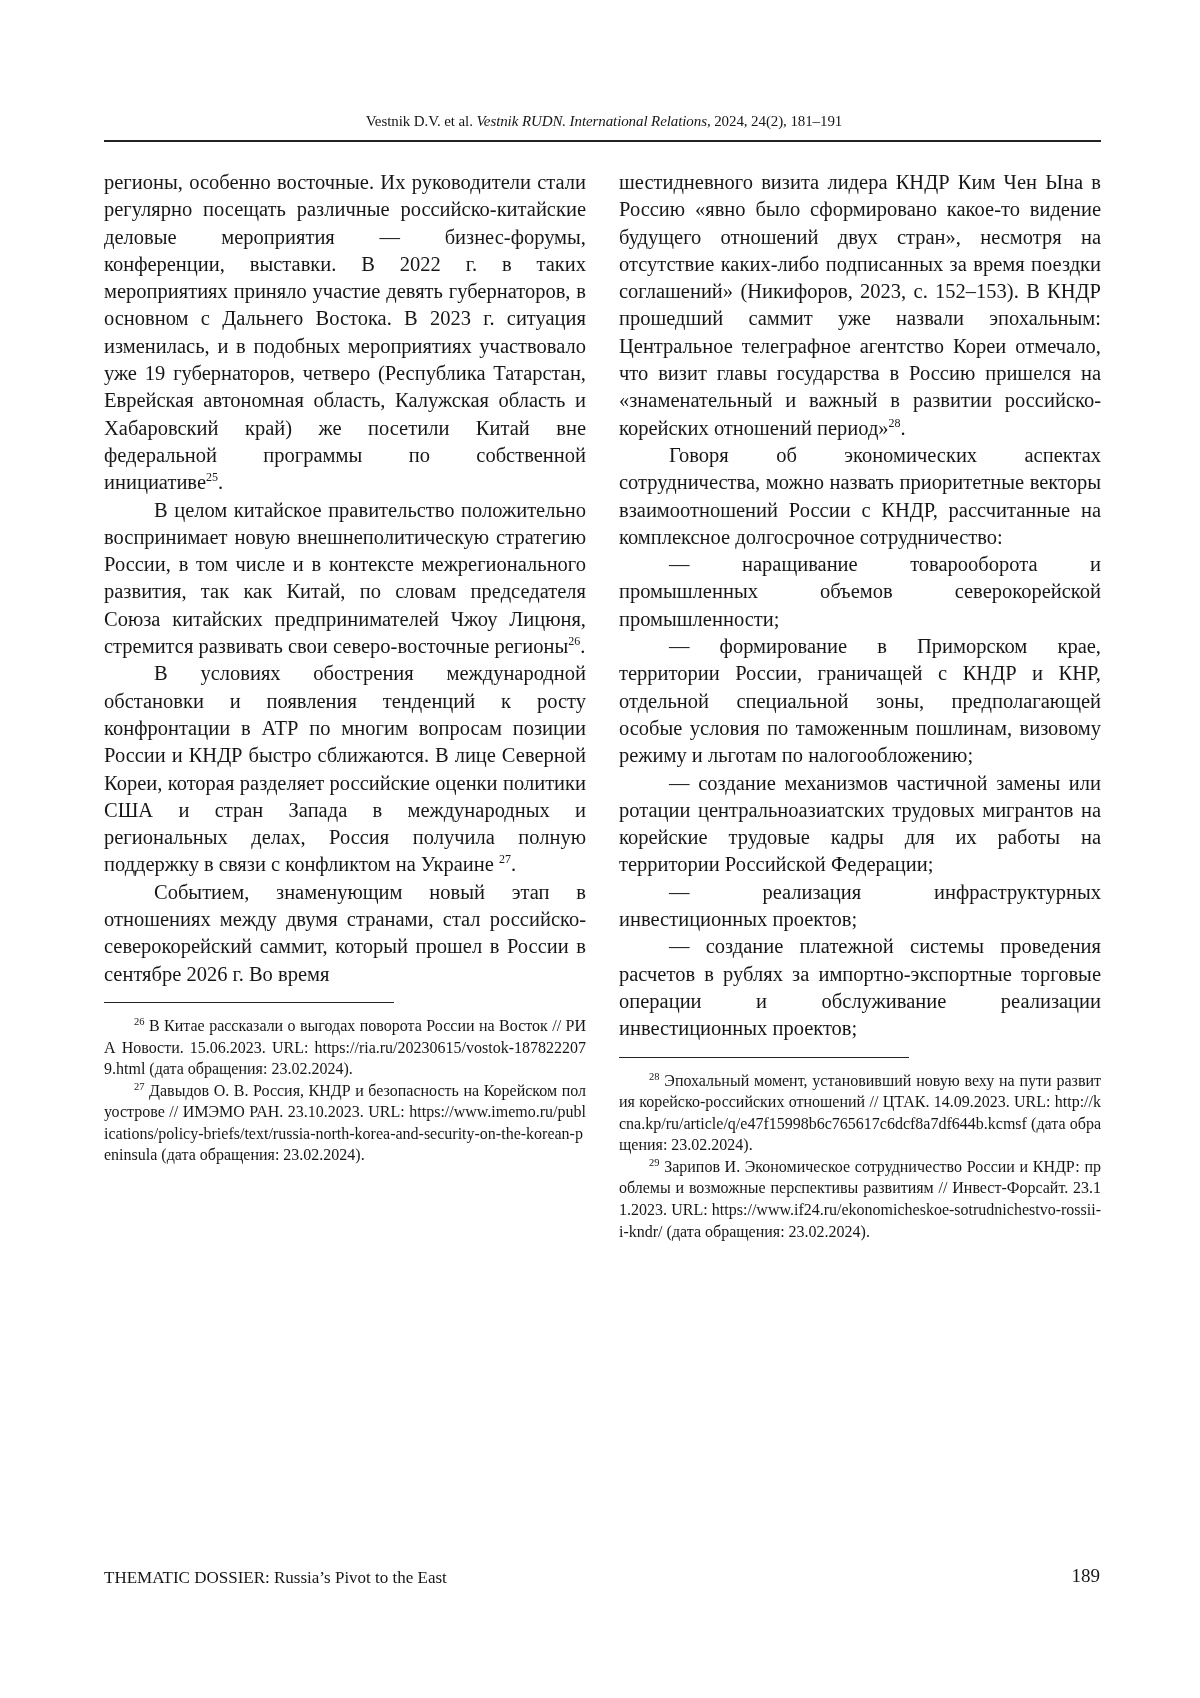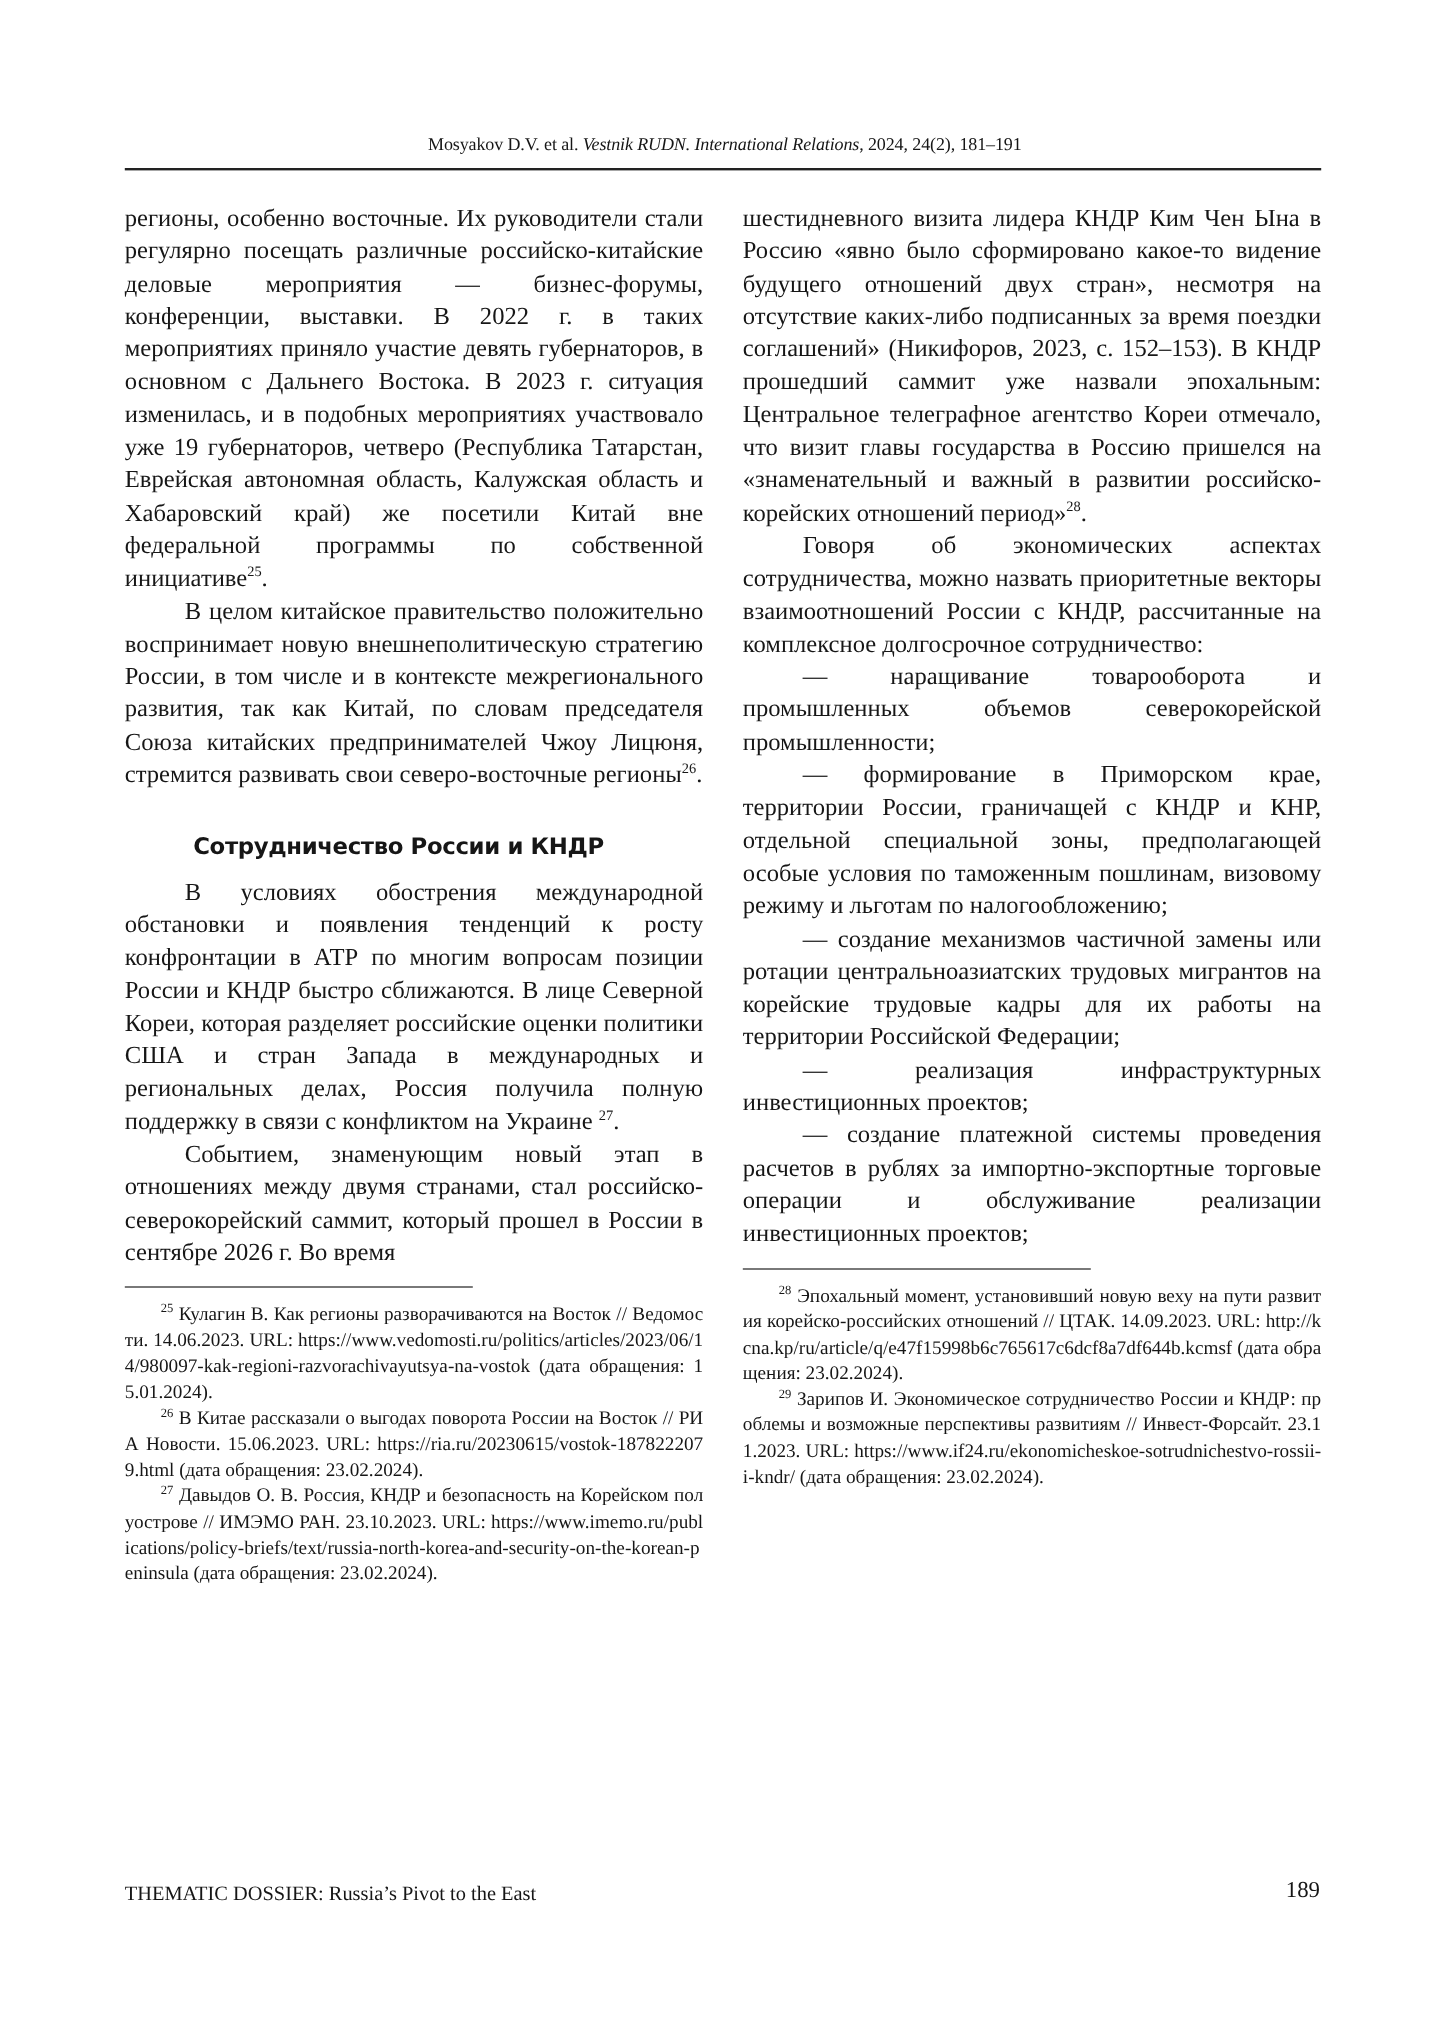--- a/index.html
+++ b/index.html
@@ -20,37 +20,35 @@
   .footnotes p { margin: 0; text-indent: 30px; }
   .footnotes sup { font-size: 10.5px; }
   .running-foot { position: absolute; left: 104px; top: 1568px; font-size: 17px; }
   .page-num { position: absolute; right: 100px; top: 1565px; font-size: 19px; }
   .url { word-break: break-all; }
 </style>
 </head>
 <body>
 
 <div class="running-head">
-  <span>Mosyakov D.V. et al.</span>
+  <span>Vestnik D.V. et al.</span>
   <i>Vestnik RUDN. International Relations</i><span>, 2024, 24(2), 181–191</span>
 </div>
 <div class="head-rule"></div>
 
 <div class="col col-left">
   <p><span>регионы, особенно восточные. Их руководители стали регулярно посещать различные российско-китайские деловые мероприятия — бизнес-форумы, конференции, выставки. В 2022 г. в таких мероприятиях приняло участие девять губернаторов, в основном с Дальнего Востока. В 2023 г. ситуация изменилась, и в подобных мероприятиях участвовало уже 19 губернаторов, четверо (Республика Татарстан, Еврейская автономная область, Калужская область и Хабаровский край) же посетили Китай вне федеральной программы по собственной инициативе</span><sup>25</sup><span>.</span></p>
   <p class="ind"><span>В целом китайское правительство положительно воспринимает новую внешнеполитическую стратегию России, в том числе и в контексте межрегионального развития, так как Китай, по словам председателя Союза китайских предпринимателей Чжоу Лицюня, стремится развивать свои северо-восточные регионы</span><sup>26</sup><span>.</span></p>
 
-  <h2 class="section">Сотрудничество России и КНДР</h2>
 
   <p class="ind"><span>В условиях обострения международной обстановки и появления тенденций к росту конфронтации в АТР по многим вопросам позиции России и КНДР быстро сближаются. В лице Северной Кореи, которая разделяет российские оценки политики США и стран Запада в международных и региональных делах, Россия получила полную поддержку в связи с конфликтом на Украине </span><sup>27</sup><span>.</span></p>
   <p class="ind">Событием, знаменующим новый этап в отношениях между двумя странами, стал российско-северокорейский саммит, который прошел в России в сентябре 2026 г. Во время</p>
 
   <div class="fn-rule"></div>
   <div class="footnotes">
-    <p><sup>25</sup>&nbsp;<span class="url">Кулагин В. Как регионы разворачиваются на Восток // Ведомости. 14.06.2023. URL: https://www.vedomosti.ru/politics/articles/2023/06/14/980097-kak-regioni-razvorachivayutsya-na-vostok (дата обращения: 15.01.2024).</span></p>
     <p><sup>26</sup>&nbsp;<span class="url">В Китае рассказали о выгодах поворота России на Восток // РИА Новости. 15.06.2023. URL: https://ria.ru/20230615/vostok-1878222079.html (дата обращения: 23.02.2024).</span></p>
     <p><sup>27</sup>&nbsp;<span class="url">Давыдов О. В. Россия, КНДР и безопасность на Корейском полуострове // ИМЭМО РАН. 23.10.2023. URL: https://www.imemo.ru/publications/policy-briefs/text/russia-north-korea-and-security-on-the-korean-peninsula (дата обращения: 23.02.2024).</span></p>
   </div>
 </div>
 
 <div class="col col-right">
   <p><span>шестидневного визита лидера КНДР Ким Чен Ына в Россию «явно было сформировано какое-то видение будущего отношений двух стран», несмотря на отсутствие каких-либо подписанных за время поездки соглашений» (Никифоров, 2023, с. 152–153). В КНДР прошедший саммит уже назвали эпохальным: Центральное телеграфное агентство Кореи отмечало, что визит главы государства в Россию пришелся на «знаменательный и важный в развитии российско-корейских отношений период»</span><sup>28</sup><span>.</span></p>
   <p class="ind">Говоря об экономических аспектах сотрудничества, можно назвать приоритетные векторы взаимоотношений России с КНДР, рассчитанные на комплексное долгосрочное сотрудничество:</p>
 
   <p class="dash">— наращивание товарооборота и промышленных объемов северокорейской промышленности;</p>

